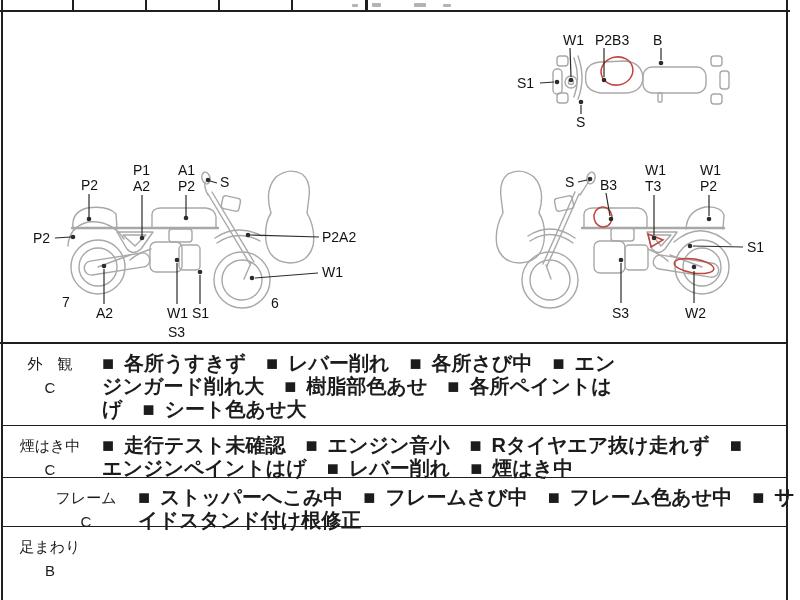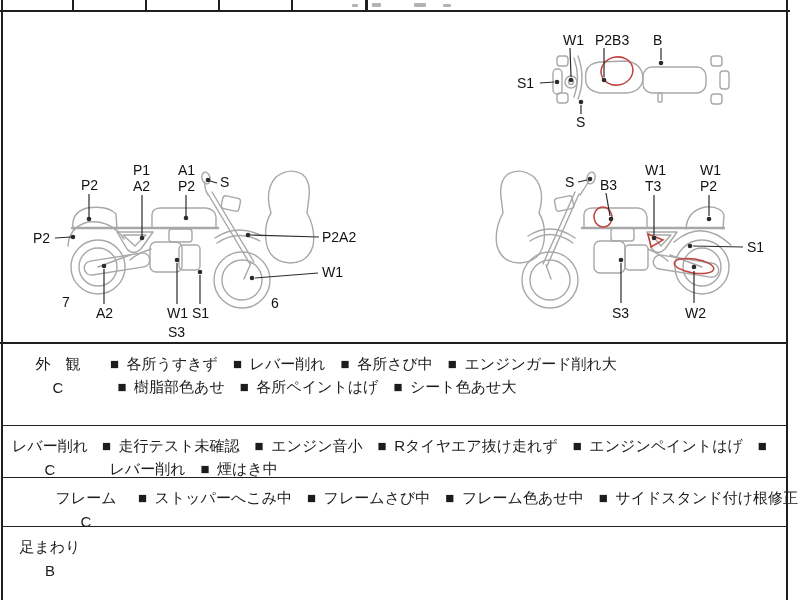--- a/index.html
+++ b/index.html
@@ -17,22 +17,22 @@
   .outline-bold{stroke:#a8a8a8;stroke-width:2.4;fill:none;stroke-linecap:round;}
   .leader{stroke:#2b2b2b;stroke-width:1.2;fill:none;}
   .dot{fill:#2b2b2b;stroke:none;}
   .redmark{stroke:#c0443e;stroke-width:1.5;fill:none;}
   
   .sections{position:absolute;left:2px;top:343px;width:785px;}
   .section-row{position:absolute;left:0;display:flex;align-items:flex-start;}
   .row-label{width:96px;flex:0 0 96px;text-align:center;padding-top:7px;
              font-size:15px;line-height:24px;}
   .row-grade{font-size:15px;}
-  .row-items{flex:1;padding:7px 18px 0 4px;font-size:15px;line-height:23px;
-             word-break:break-all;}
+  .row-items{flex:1;padding:7px 18px 0 4px;font-size:20px;line-height:23px;
+             word-break:break-all;font-weight:bold;}
 </style>
 </head>
 <body>
 
 <div class="sheet">
 
   <div>
     <div class="hline" style="left:0;top:10px;width:790px;height:2px;"></div>
     <div class="stub" style="left:72px;top:0;width:2px;height:10px;"></div>
     <div class="stub" style="left:145px;top:0;width:2px;height:10px;"></div>
@@ -220,30 +220,30 @@
     <text x="142" y="168">S3</text>
     <text x="215" y="168">W2</text>
   </svg>
 
   <div class="hline" style="left:0;top:342px;width:788px;height:2px;"></div>
   <div class="hline" style="left:2px;top:425px;width:785px;height:1px;"></div>
   <div class="hline" style="left:2px;top:477px;width:785px;height:1px;"></div>
   <div class="hline" style="left:2px;top:526px;width:785px;height:1px;"></div>
 
   <div class="sections">
-    <div class="section-row" style="top:2px;width:637px;height:80px;padding-left:8px;">
+    <div class="section-row" style="top:2px;width:637px;height:80px;">
       <div class="row-label">
         <div>外　観</div>
         <div class="row-grade">C</div>
       </div>
       <div class="row-items">■ 各所うすきず  ■ レバー削れ  ■ 各所さび中  ■ エンジンガード削れ大  ■ 樹脂部色あせ  ■ 各所ペイントはげ  ■ シート色あせ大</div>
     </div>
     <div class="section-row" style="top:84px;width:785px;height:51px;">
       <div class="row-label">
-        <div>レバー削れ</div>
+        <div>煙はき中</div>
         <div class="row-grade">C</div>
       </div>
       <div class="row-items">■ 走行テスト未確認  ■ エンジン音小  ■ Rタイヤエア抜け走れず  ■ エンジンペイントはげ  ■ レバー削れ  ■ 煙はき中</div>
     </div>
     <div class="section-row" style="top:136px;width:785px;height:48px;padding-left:36px;">
       <div class="row-label">
         <div>フレーム</div>
         <div class="row-grade">C</div>
       </div>
       <div class="row-items">■ ストッパーへこみ中  ■ フレームさび中  ■ フレーム色あせ中  ■ サイドスタンド付け根修正</div>

